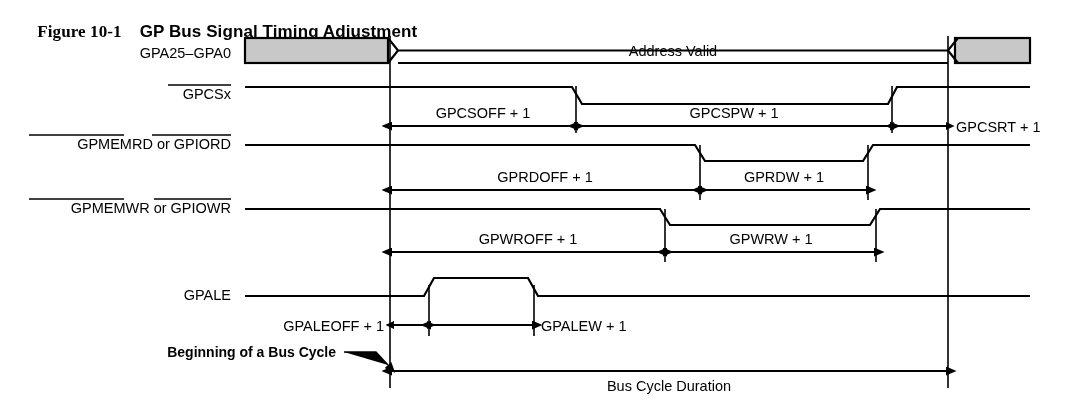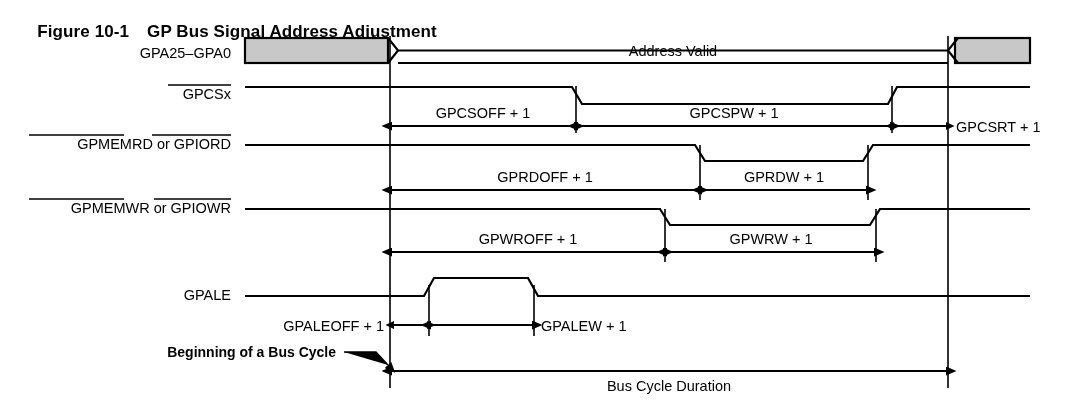--- a/index.html
+++ b/index.html
@@ -24,20 +24,21 @@
     position: absolute;
     left: 18px;
     top: 2px;
     font-size: 17px;
     font-weight: bold;
     letter-spacing: 0.1px;
     white-space: pre;
   }
   #title-num {
     display: inline;
+    font-family: Liberation Serif, serif;
   }
   #title-text {
     display: inline;
     margin-left: 18px;
   }
   #diagram-svg {
     position: absolute;
     left: 0;
     top: 0;
   }
@@ -88,21 +89,21 @@
     stroke: #000000;
     stroke-width: 2.2;
   }
 </style>
 </head>
 <body>
 
 <div id="figure-root">
 
   <div id="figure-title">
-    <span id="title-num">Figure 10-1</span><span id="title-text">GP Bus Signal Address Adjustment</span>
+    <span id="title-num">Figure 10-1</span><span id="title-text">GP Bus Signal Timing Adjustment</span>
   </div>
 
   <svg id="diagram-svg" width="1092" height="404" viewBox="0 0 1092 404">
 
     <defs>
       <marker id="ahL" markerWidth="11" markerHeight="9" refX="10.5" refY="4.5" orient="auto" markerUnits="userSpaceOnUse">
         <path d="M10.5,0 L10.5,9 L0,4.5 z" fill="#000000"></path>
       </marker>
       <marker id="ahR" markerWidth="11" markerHeight="9" refX="0.5" refY="4.5" orient="auto" markerUnits="userSpaceOnUse">
         <path d="M0.5,0 L0.5,9 L11,4.5 z" fill="#000000"></path>

